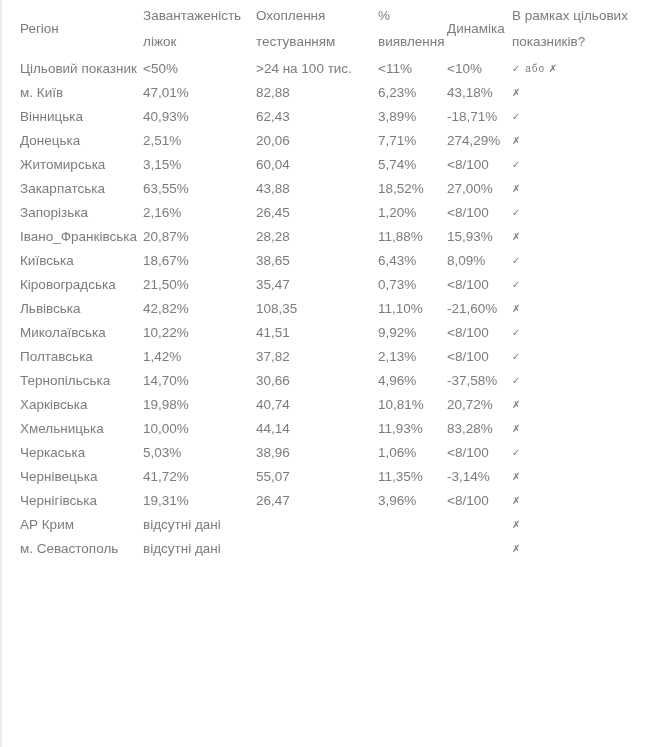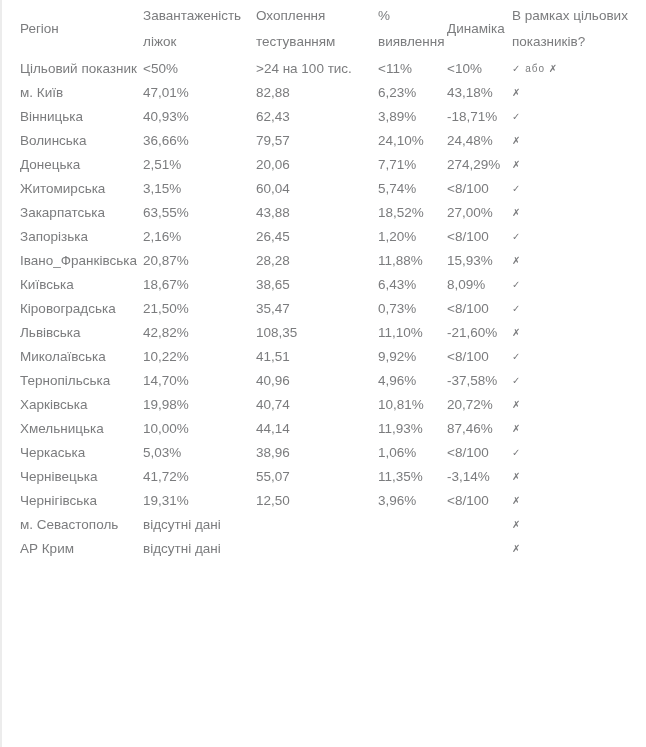--- a/index.html
+++ b/index.html
@@ -106,28 +106,20 @@
         </tr>
         <tr>
           <td>Вінницька</td>
           <td>40,93%</td>
           <td>62,43</td>
           <td>3,89%</td>
           <td>-18,71%</td>
           <td class="mark">✓</td>
         </tr>
         <tr>
-          <td>Волинська</td>
-          <td>36,66%</td>
-          <td>79,57</td>
-          <td>24,10%</td>
-          <td>24,48%</td>
-          <td class="mark">✗</td>
-        </tr>
-        <tr>
           <td>Донецька</td>
           <td>2,51%</td>
           <td>20,06</td>
           <td>7,71%</td>
           <td>274,29%</td>
           <td class="mark">✗</td>
         </tr>
         <tr>
           <td>Житомирська</td>
           <td>3,15%</td>
@@ -186,41 +178,49 @@
         </tr>
         <tr>
           <td>Миколаївська</td>
           <td>10,22%</td>
           <td>41,51</td>
           <td>9,92%</td>
           <td>&lt;8/100</td>
           <td class="mark">✓</td>
         </tr>
         <tr>
+          <td>Полтавська</td>
+          <td>1,42%</td>
+          <td>37,82</td>
+          <td>2,13%</td>
+          <td>&lt;8/100</td>
+          <td class="mark">✓</td>
+        </tr>
+        <tr>
           <td>Тернопільська</td>
           <td>14,70%</td>
-          <td>40,96</td>
+          <td>30,66</td>
           <td>4,96%</td>
           <td>-37,58%</td>
           <td class="mark">✓</td>
         </tr>
         <tr>
           <td>Харківська</td>
           <td>19,98%</td>
           <td>40,74</td>
           <td>10,81%</td>
           <td>20,72%</td>
           <td class="mark">✗</td>
         </tr>
         <tr>
           <td>Хмельницька</td>
           <td>10,00%</td>
           <td>44,14</td>
           <td>11,93%</td>
-          <td>87,46%</td>
+          <td>83,28%</td>
           <td class="mark">✗</td>
         </tr>
         <tr>
           <td>Черкаська</td>
           <td>5,03%</td>
           <td>38,96</td>
           <td>1,06%</td>
           <td>&lt;8/100</td>
           <td class="mark">✓</td>
         </tr>
@@ -228,35 +228,35 @@
           <td>Чернівецька</td>
           <td>41,72%</td>
           <td>55,07</td>
           <td>11,35%</td>
           <td>-3,14%</td>
           <td class="mark">✗</td>
         </tr>
         <tr>
           <td>Чернігівська</td>
           <td>19,31%</td>
-          <td>12,50</td>
+          <td>26,47</td>
           <td>3,96%</td>
           <td>&lt;8/100</td>
           <td class="mark">✗</td>
         </tr>
         <tr>
+          <td>АР Крим</td>
+          <td>відсутні дані</td>
+          <td></td>
+          <td></td>
+          <td></td>
+          <td class="mark">✗</td>
+        </tr>
+        <tr>
           <td>м. Севастополь</td>
-          <td>відсутні дані</td>
-          <td></td>
-          <td></td>
-          <td></td>
-          <td class="mark">✗</td>
-        </tr>
-        <tr>
-          <td>АР Крим</td>
           <td>відсутні дані</td>
           <td></td>
           <td></td>
           <td></td>
           <td class="mark">✗</td>
         </tr>
       </tbody>
   </table>
 </div>
 

